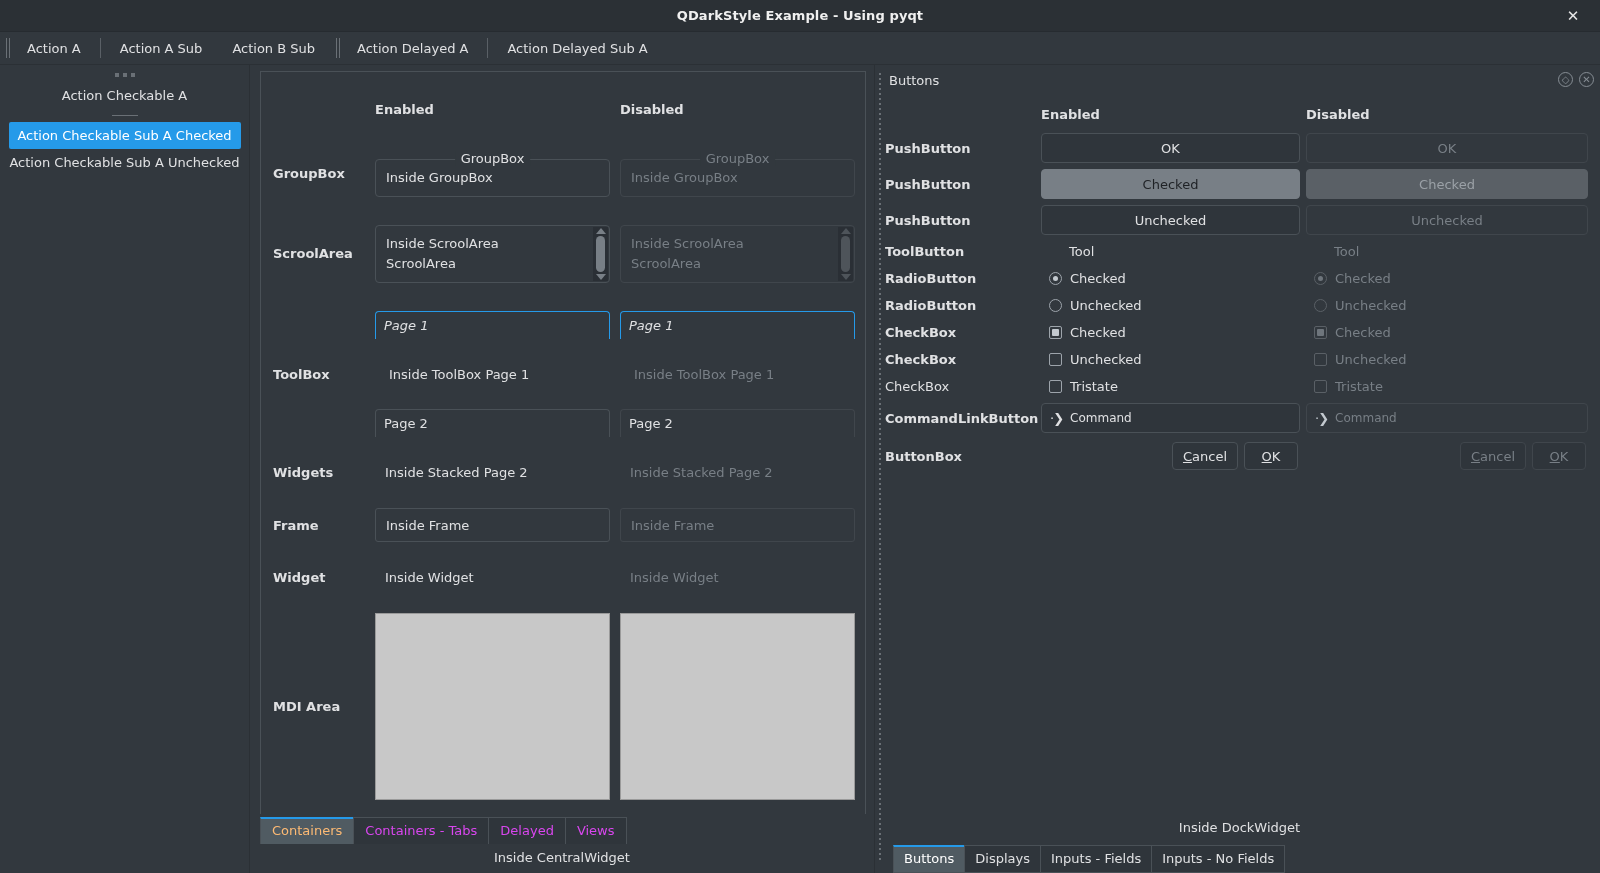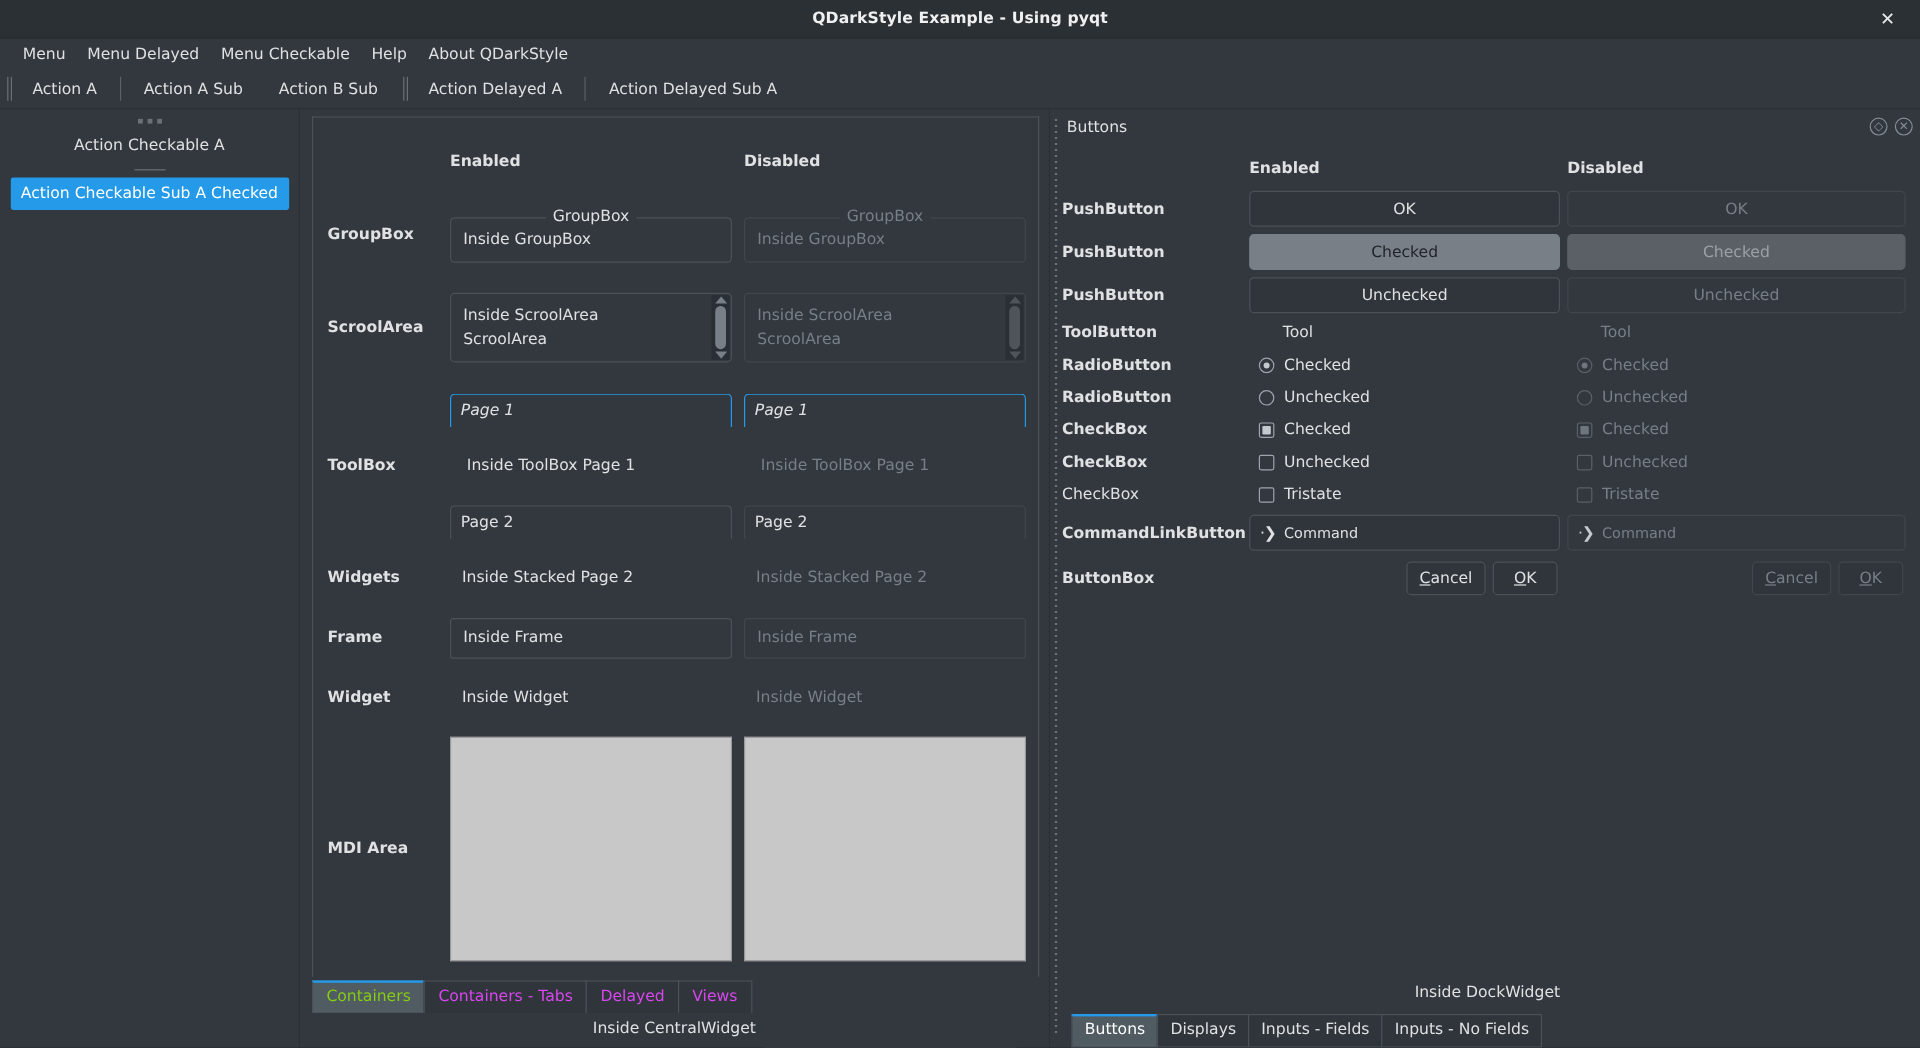--- a/index.html
+++ b/index.html
@@ -177,21 +177,21 @@
   .mdi { background: #c8c8c8; border: 1px solid #9a9a9a; }
 
   
   .tabbar { display: flex; align-items: flex-end; padding-left: 0; height: 30px; flex: 0 0 30px; }
   .tab {
     padding: 5px 11px 6px 11px; font-size: 13px;
     background: #2f353b; border: 1px solid #4a5157; border-bottom: none;
     color: #d946ef; cursor: pointer; margin-right: -1px;
   }
   .tab.active {
-    background: #505b62; border-top: 2px solid #259ae9; padding-top: 4px; color: #84cc16;
+    background: #505b62; border-top: 2px solid #259ae9; padding-top: 4px; color: #fdba74;
   }
   .statusline { text-align: center; font-size: 13px; padding: 6px 0 8px 0; color: #e0e1e3; }
 
   
   .dock {
     width: 726px; flex: 0 0 726px;
     display: flex; flex-direction: column;
     background: #32383e; border-left: 1px solid #2b3035;
     min-width: 0;
   }
@@ -293,27 +293,20 @@
 </head>
 <body>
 
 <div class="app">
 
   <div class="titlebar">
     <span class="titlebar-text">QDarkStyle Example - Using pyqt</span>
     <span class="titlebar-close">✕</span>
   </div>
 
-  <div class="menubar">
-    <div class="menu-item">Menu</div>
-    <div class="menu-item">Menu Delayed</div>
-    <div class="menu-item">Menu Checkable</div>
-    <div class="menu-item">Help</div>
-    <div class="menu-item">About QDarkStyle</div>
-  </div>
 
   <div class="toolbar-row">
     <div class="tb-handle">
         <i></i>
       </div>
     <div class="tb-action">Action A</div>
     <div class="tb-sep"></div>
     <div class="tb-action">Action A Sub</div>
     <div class="tb-action">Action B Sub</div>
     <div class="tb-handle">
@@ -326,20 +319,21 @@
 
   <div class="body">
 
     <div class="vtoolbar">
       <div class="vtb-handle">
           <i></i>
         </div>
       <div class="vtb-action">Action Checkable A</div>
       <div class="vtb-sep"></div>
       <div class="vtb-action checked">Action Checkable Sub A Checked</div>
+      <div class="vtb-action">Action Checkable Sub A Unchecked</div>
     </div>
 
     <div class="central">
       <div class="central-inner">
         <div class="tabwidget-pane">
           <div class="cgrid">
 
             <div></div>
             <div class="cgrid-head">Enabled</div>
             <div class="cgrid-head">Disabled</div>

